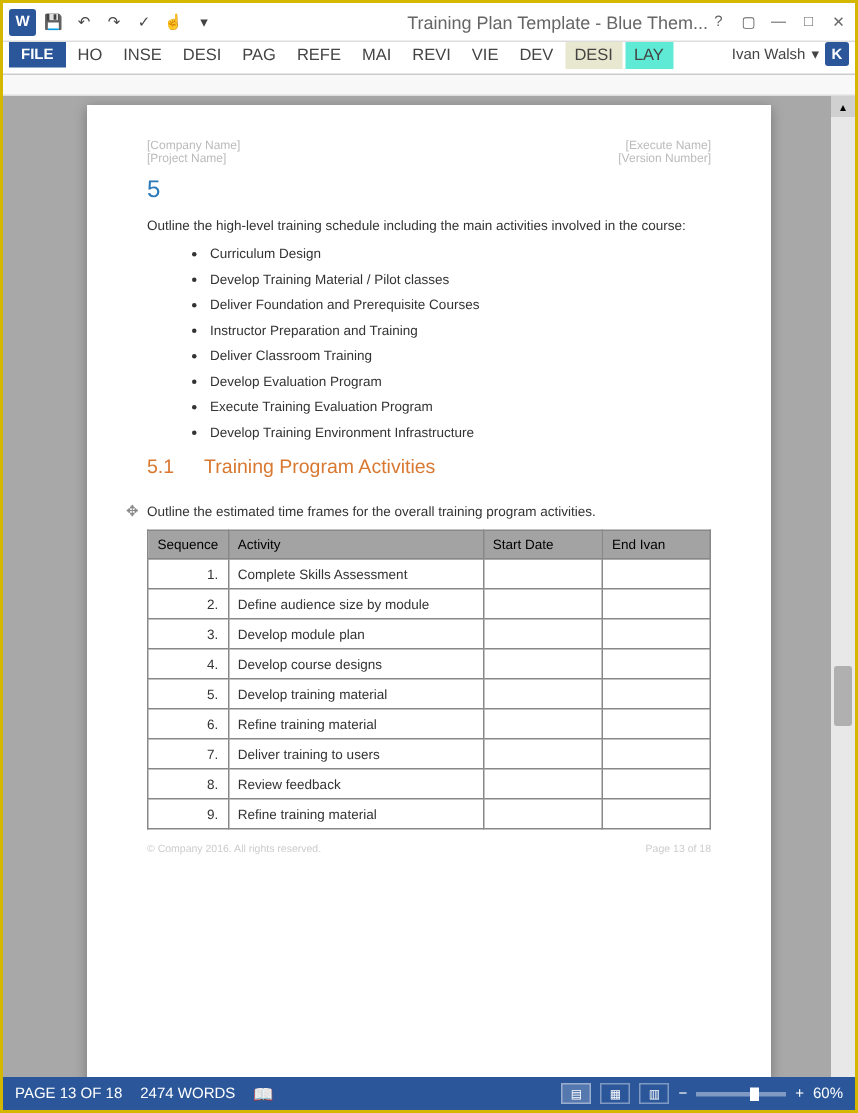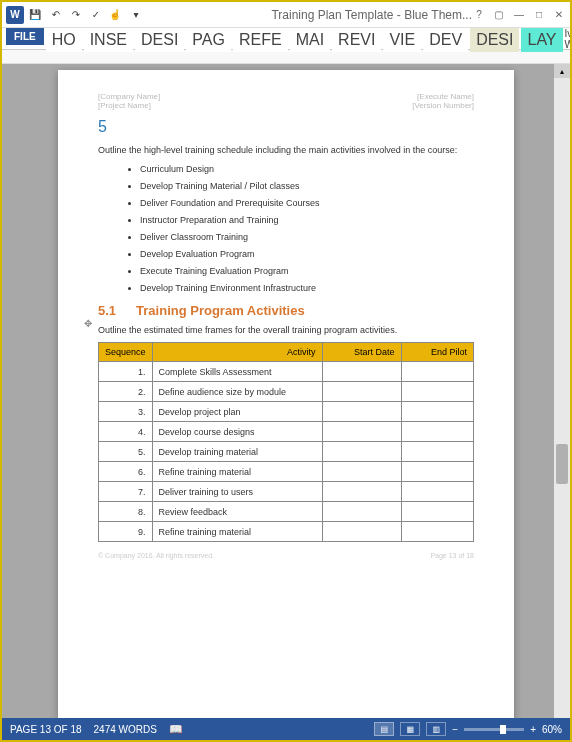--- a/index.html
+++ b/index.html
@@ -6,37 +6,37 @@
 body{width:572px;height:742px;border:2px solid #d4b800;background:#fff;overflow:hidden;position:relative}
 .titlebar{height:26px;background:#fff;display:flex;align-items:center;padding:0 4px;border-bottom:1px solid #ddd}
 .qat{display:flex;align-items:center;gap:4px}
 .qat-icon{width:16px;height:16px;display:flex;align-items:center;justify-content:center;font-size:10px;color:#444}
 .word-icon{width:18px;height:18px;background:#2b579a;color:#fff;font-size:10px;font-weight:bold;display:flex;align-items:center;justify-content:center;border-radius:2px}
 .title-text{flex:1;text-align:right;font-size:12px;color:#666;overflow:hidden;white-space:nowrap;text-overflow:ellipsis}
 .win-controls{display:flex;gap:6px}
 .win-btn{width:14px;height:14px;font-size:10px;color:#666;display:flex;align-items:center;justify-content:center}
 .ribbon-tabs{height:22px;display:flex;align-items:flex-start;padding:0 4px;gap:2px;border-bottom:1px solid #ccc}
 .file-tab{background:#2b579a;color:#fff;padding:3px 8px;font-size:10px;font-weight:bold}
-.tab{padding:3px 6px;font-size:16px;color:#444;background:#fff}
+.tab{padding:3px 6px;font-size:11px;color:#444;background:#fff}
 .tab.active{background:#e8e8d0}
 .tab.active2{background:#5eead4}
 .user-area{margin-left:auto;display:flex;align-items:center;gap:4px;font-size:10px;color:#444}
 .user-badge{width:16px;height:16px;background:#2b579a;color:#fff;font-size:10px;font-weight:bold;display:flex;align-items:center;justify-content:center;border-radius:2px}
 .ruler{height:14px;background:#f8f8f8;border-bottom:1px solid #ddd}
 .doc-area{height:656px;background:#a8a8a8;overflow:hidden;position:relative;display:flex;justify-content:center}
 .page{width:456px;background:#fff;margin-top:6px;padding:22px 40px;box-shadow:0 2px 8px rgba(0,0,0,0.3);font-size:10px;color:#333;position:relative}
 .doc-header{display:flex;justify-content:space-between;font-size:8px;color:#bbb;margin-bottom:8px}
 .h1{color:#2b7ab8;font-size:16px;font-weight:normal;margin:4px 0 8px;display:flex;gap:24px}
-.h2{color:#d97830;font-size:13px;font-weight:bold;margin:10px 0 0;display:flex;gap:20px}
+.h2{color:#d97830;font-size:13px;font-weight:normal;margin:10px 0 17px;display:flex;gap:20px}
 .body-text{font-size:9px;color:#333;margin:6px 0;line-height:1.4}
 .bullets{margin:6px 0 6px 30px}
 .bullets li{font-size:9px;margin:7px 12px;list-style:disc}
 .table-anchor{position:absolute;left:26px;font-size:10px;color:#888}
 .tbl{border-collapse:collapse;width:100%;margin-top:4px;font-size:9px}
-.tbl th{background:#eab308;color:#000;padding:4px 6px;border:1px solid #888;text-align:right;font-weight:normal}
+.tbl th{background:#a3a3a3;color:#000;padding:4px 6px;border:1px solid #888;text-align:left;font-weight:normal}
 .tbl td{border:1px solid #888;padding:4px 6px;height:20px}
 .tbl td.seq{text-align:right;width:50px}
 .tbl td.act{width:170px}
 .doc-footer{display:flex;justify-content:space-between;font-size:7px;color:#ccc;margin-top:10px}
 .scroll-v{position:absolute;right:0;top:0;width:16px;height:100%;background:#e8e8e8}
 .scroll-up{position:absolute;top:0;right:0;width:16px;height:14px;background:#d0d0d0;font-size:8px;display:flex;align-items:center;justify-content:center}
 .scroll-thumb{position:absolute;top:380px;right:2px;width:12px;height:40px;background:#b0b0b0;border-radius:2px}
 .statusbar{position:absolute;bottom:0;left:0;right:0;height:22px;background:#2b579a;color:#fff;display:flex;align-items:center;padding:0 8px;font-size:10px;gap:12px}
 .status-left{display:flex;gap:12px;align-items:center}
 .status-right{margin-left:auto;display:flex;gap:6px;align-items:center}
@@ -122,37 +122,37 @@
       <span>Training Program Activities</span>
     </div>
     <span class="table-anchor">✥</span>
     <p class="body-text">Outline the estimated time frames for the overall training program activities.</p>
     <table class="tbl">
       <tbody>
           <tr>
         <th>Sequence</th>
         <th>Activity</th>
         <th>Start Date</th>
-        <th>End Pilot</th>
+        <th>End Ivan</th>
       </tr>
       <tr>
             <td class="seq">1.</td>
             <td class="act">Complete Skills Assessment</td>
             <td></td>
             <td></td>
           </tr>
       <tr>
             <td class="seq">2.</td>
             <td class="act">Define audience size by module</td>
             <td></td>
             <td></td>
           </tr>
       <tr>
             <td class="seq">3.</td>
-            <td class="act">Develop project plan</td>
+            <td class="act">Develop module plan</td>
             <td></td>
             <td></td>
           </tr>
       <tr>
             <td class="seq">4.</td>
             <td class="act">Develop course designs</td>
             <td></td>
             <td></td>
           </tr>
       <tr>

